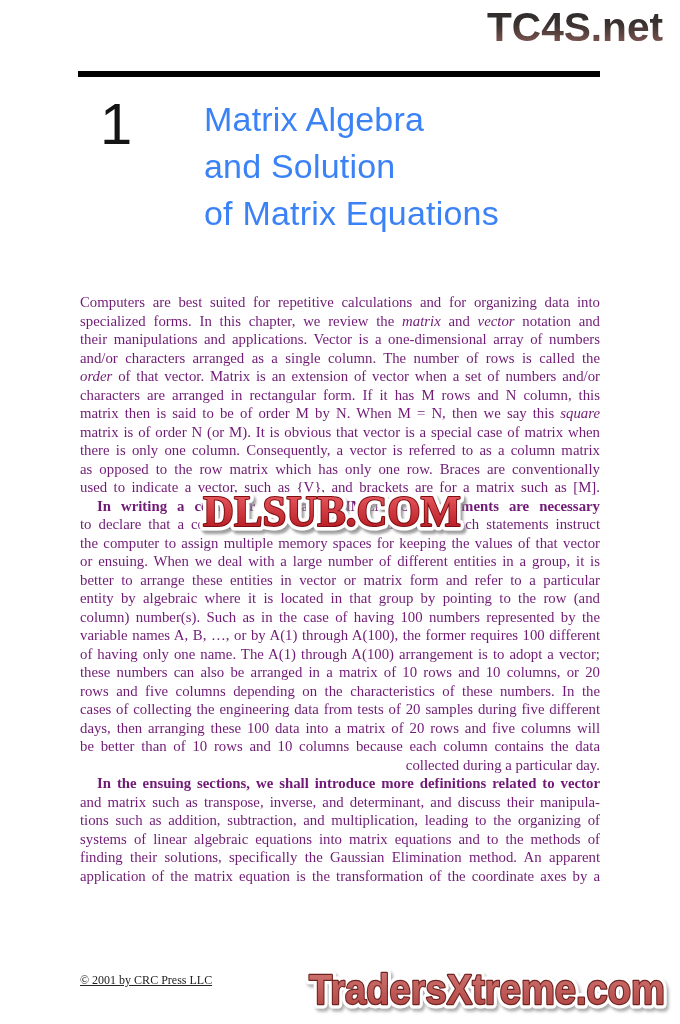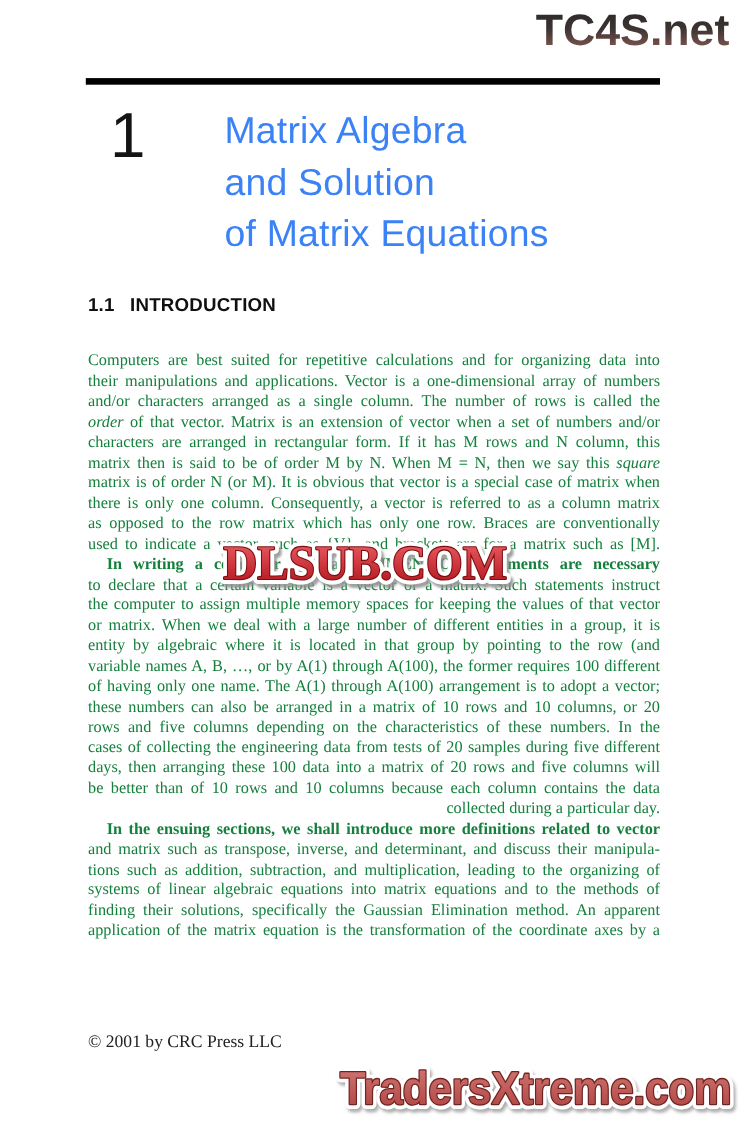--- a/index.html
+++ b/index.html
@@ -25,35 +25,35 @@
   }
   
   .section-heading{
     position:absolute;left:80px;top:268px;
     font-family:"Liberation Sans", sans-serif;font-weight:700;
     font-size:17px;color:#101010;letter-spacing:.2px;
   }
   .section-heading .num{margin-right:14px;}
   
   .body-text{
-    position:absolute;left:80px;top:320px;width:520px;
-    font-size:14.8px;color:#15803d;
+    position:absolute;left:80px;top:294px;width:520px;
+    font-size:14.8px;color:#701a75;
   }
   .line{height:18.5px;overflow:hidden;text-align:justify;}
   .line::after{content:"";display:inline-block;width:100%;height:0;}
   .line.no-just{text-align:right;}
   .line.no-just::after{content:none;}
   .line.indent{text-indent:17px;font-weight:bold;}
   .line i{font-style:italic;}
   
   .wm-mid{position:absolute;left:193px;top:484px;width:278px;height:56px;}
   
   .copyright{
-    position:absolute;left:80px;top:939px;
-    font-size:16px;color:#222;
+    position:absolute;left:80px;top:973px;
+    font-size:12px;color:#222;text-decoration:underline;
   }
   
   .wm-bottom{position:absolute;left:299px;top:961px;width:378px;height:60px;}
   svg text{font-family:"Liberation Sans", sans-serif;}
   svg text.serifwm{font-family:"Liberation Serif", serif;}
 </style>
 </head>
 <body>
 
 <div class="page">
@@ -71,40 +71,40 @@
 
   <div class="rule"></div>
 
   <div class="chapter-num">1</div>
   <div class="chapter-title">
     <div>Matrix Algebra</div>
     <div>and Solution</div>
     <div>of Matrix Equations</div>
   </div>
 
-  <div class="section-heading">
-    <span class="num">1.1</span><span>INTRODUCTION</span>
-  </div>
 
   <div class="body-text">
       <div class="line">Computers are best suited for repetitive calculations and for organizing data into</div>
+      <div class="line">specialized forms. In this chapter, we review the <i>matrix</i> and <i>vector</i> notation and</div>
       <div class="line">their manipulations and applications. Vector is a one-dimensional array of numbers</div>
       <div class="line">and/or characters arranged as a single column. The number of rows is called the</div>
       <div class="line"><i>order</i> of that vector. Matrix is an extension of vector when a set of numbers and/or</div>
       <div class="line">characters are arranged in rectangular form. If it has M rows and N column, this</div>
       <div class="line">matrix then is said to be of order M by N. When M = N, then we say this <i>square</i></div>
       <div class="line">matrix is of order N (or M). It is obvious that vector is a special case of matrix when</div>
       <div class="line">there is only one column. Consequently, a vector is referred to as a column matrix</div>
       <div class="line">as opposed to the row matrix which has only one row. Braces are conventionally</div>
       <div class="line">used to indicate a vector, such as {V}, and brackets are for a matrix such as [M].</div>
       <div class="line indent">In writing a computer program, DIMENSION statements are necessary</div>
       <div class="line">to declare that a certain variable is a vector or a matrix. Such statements instruct</div>
       <div class="line">the computer to assign multiple memory spaces for keeping the values of that vector</div>
-      <div class="line">or matrix. When we deal with a large number of different entities in a group, it is</div>
+      <div class="line">or ensuing. When we deal with a large number of different entities in a group, it is</div>
+      <div class="line">better to arrange these entities in vector or matrix form and refer to a particular</div>
       <div class="line">entity by algebraic where it is located in that group by pointing to the row (and</div>
+      <div class="line">column) number(s). Such as in the case of having 100 numbers represented by the</div>
       <div class="line">variable names A, B, …, or by A(1) through A(100), the former requires 100 different</div>
       <div class="line">of having only one name. The A(1) through A(100) arrangement is to adopt a vector;</div>
       <div class="line">these numbers can also be arranged in a matrix of 10 rows and 10 columns, or 20</div>
       <div class="line">rows and five columns depending on the characteristics of these numbers. In the</div>
       <div class="line">cases of collecting the engineering data from tests of 20 samples during five different</div>
       <div class="line">days, then arranging these 100 data into a matrix of 20 rows and five columns will</div>
       <div class="line">be better than of 10 rows and 10 columns because each column contains the data</div>
       <div class="line no-just">collected during a particular day.</div>
       <div class="line indent">In the ensuing sections, we shall introduce more definitions related to vector</div>
       <div class="line">and matrix such as transpose, inverse, and determinant, and discuss their manipula-</div>

